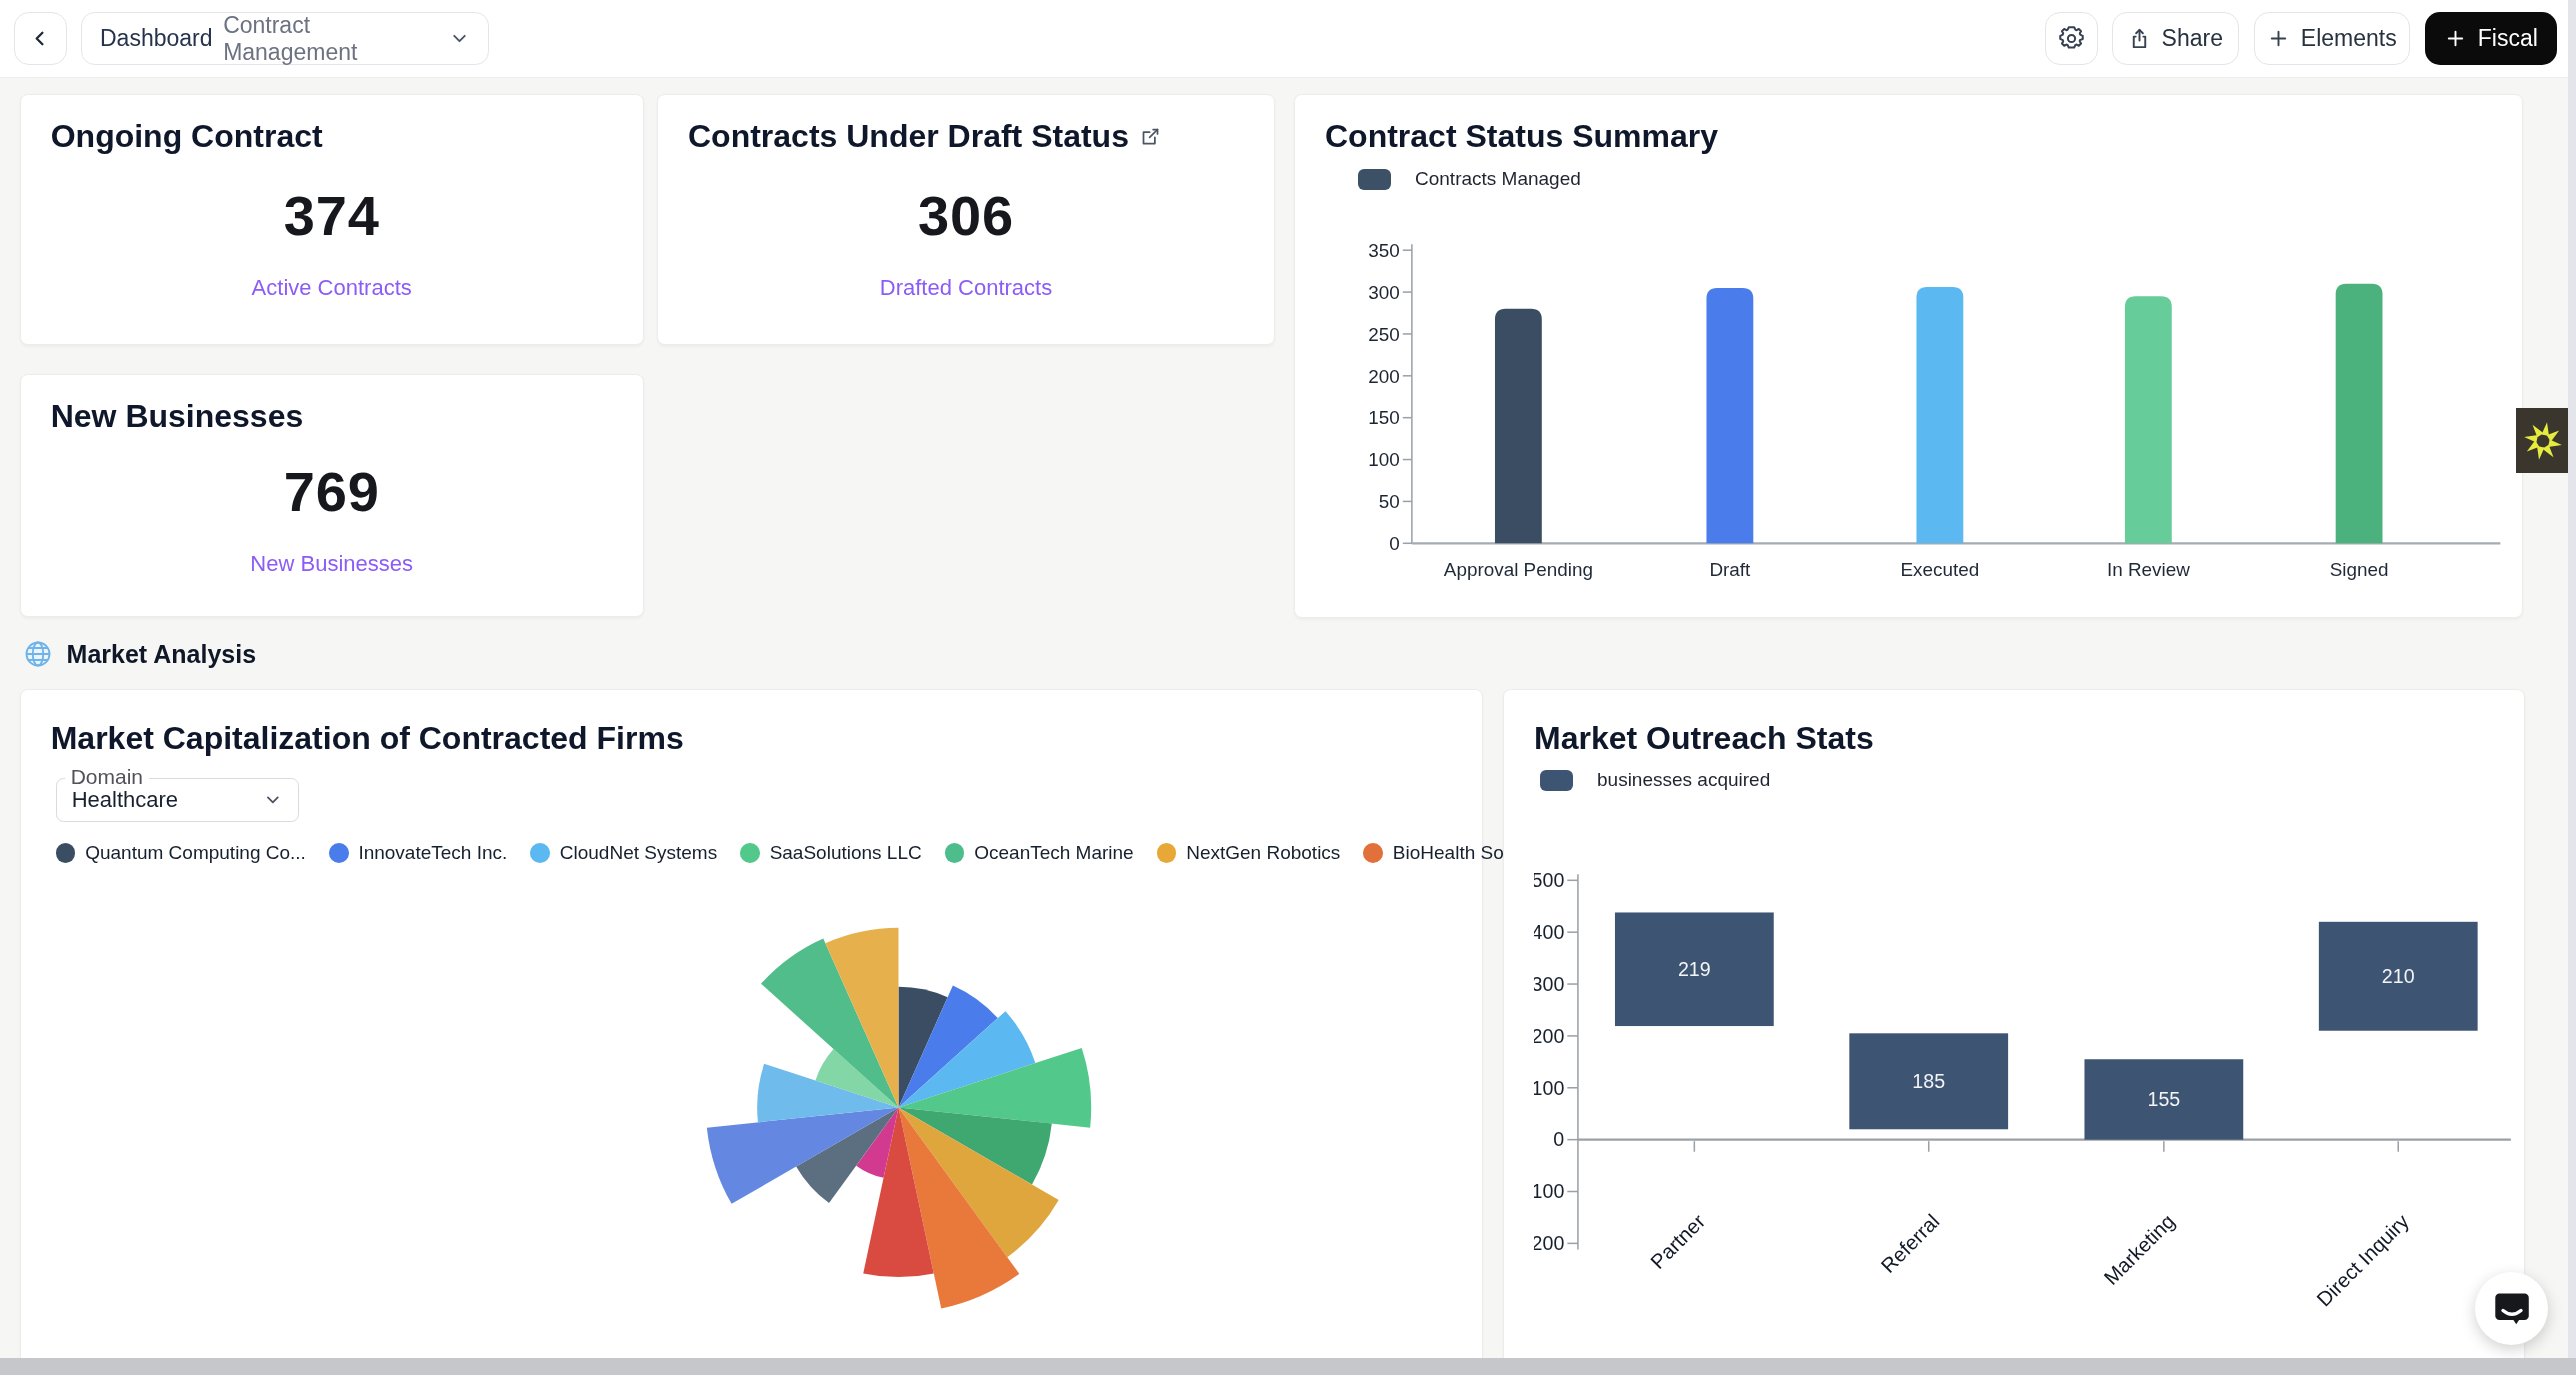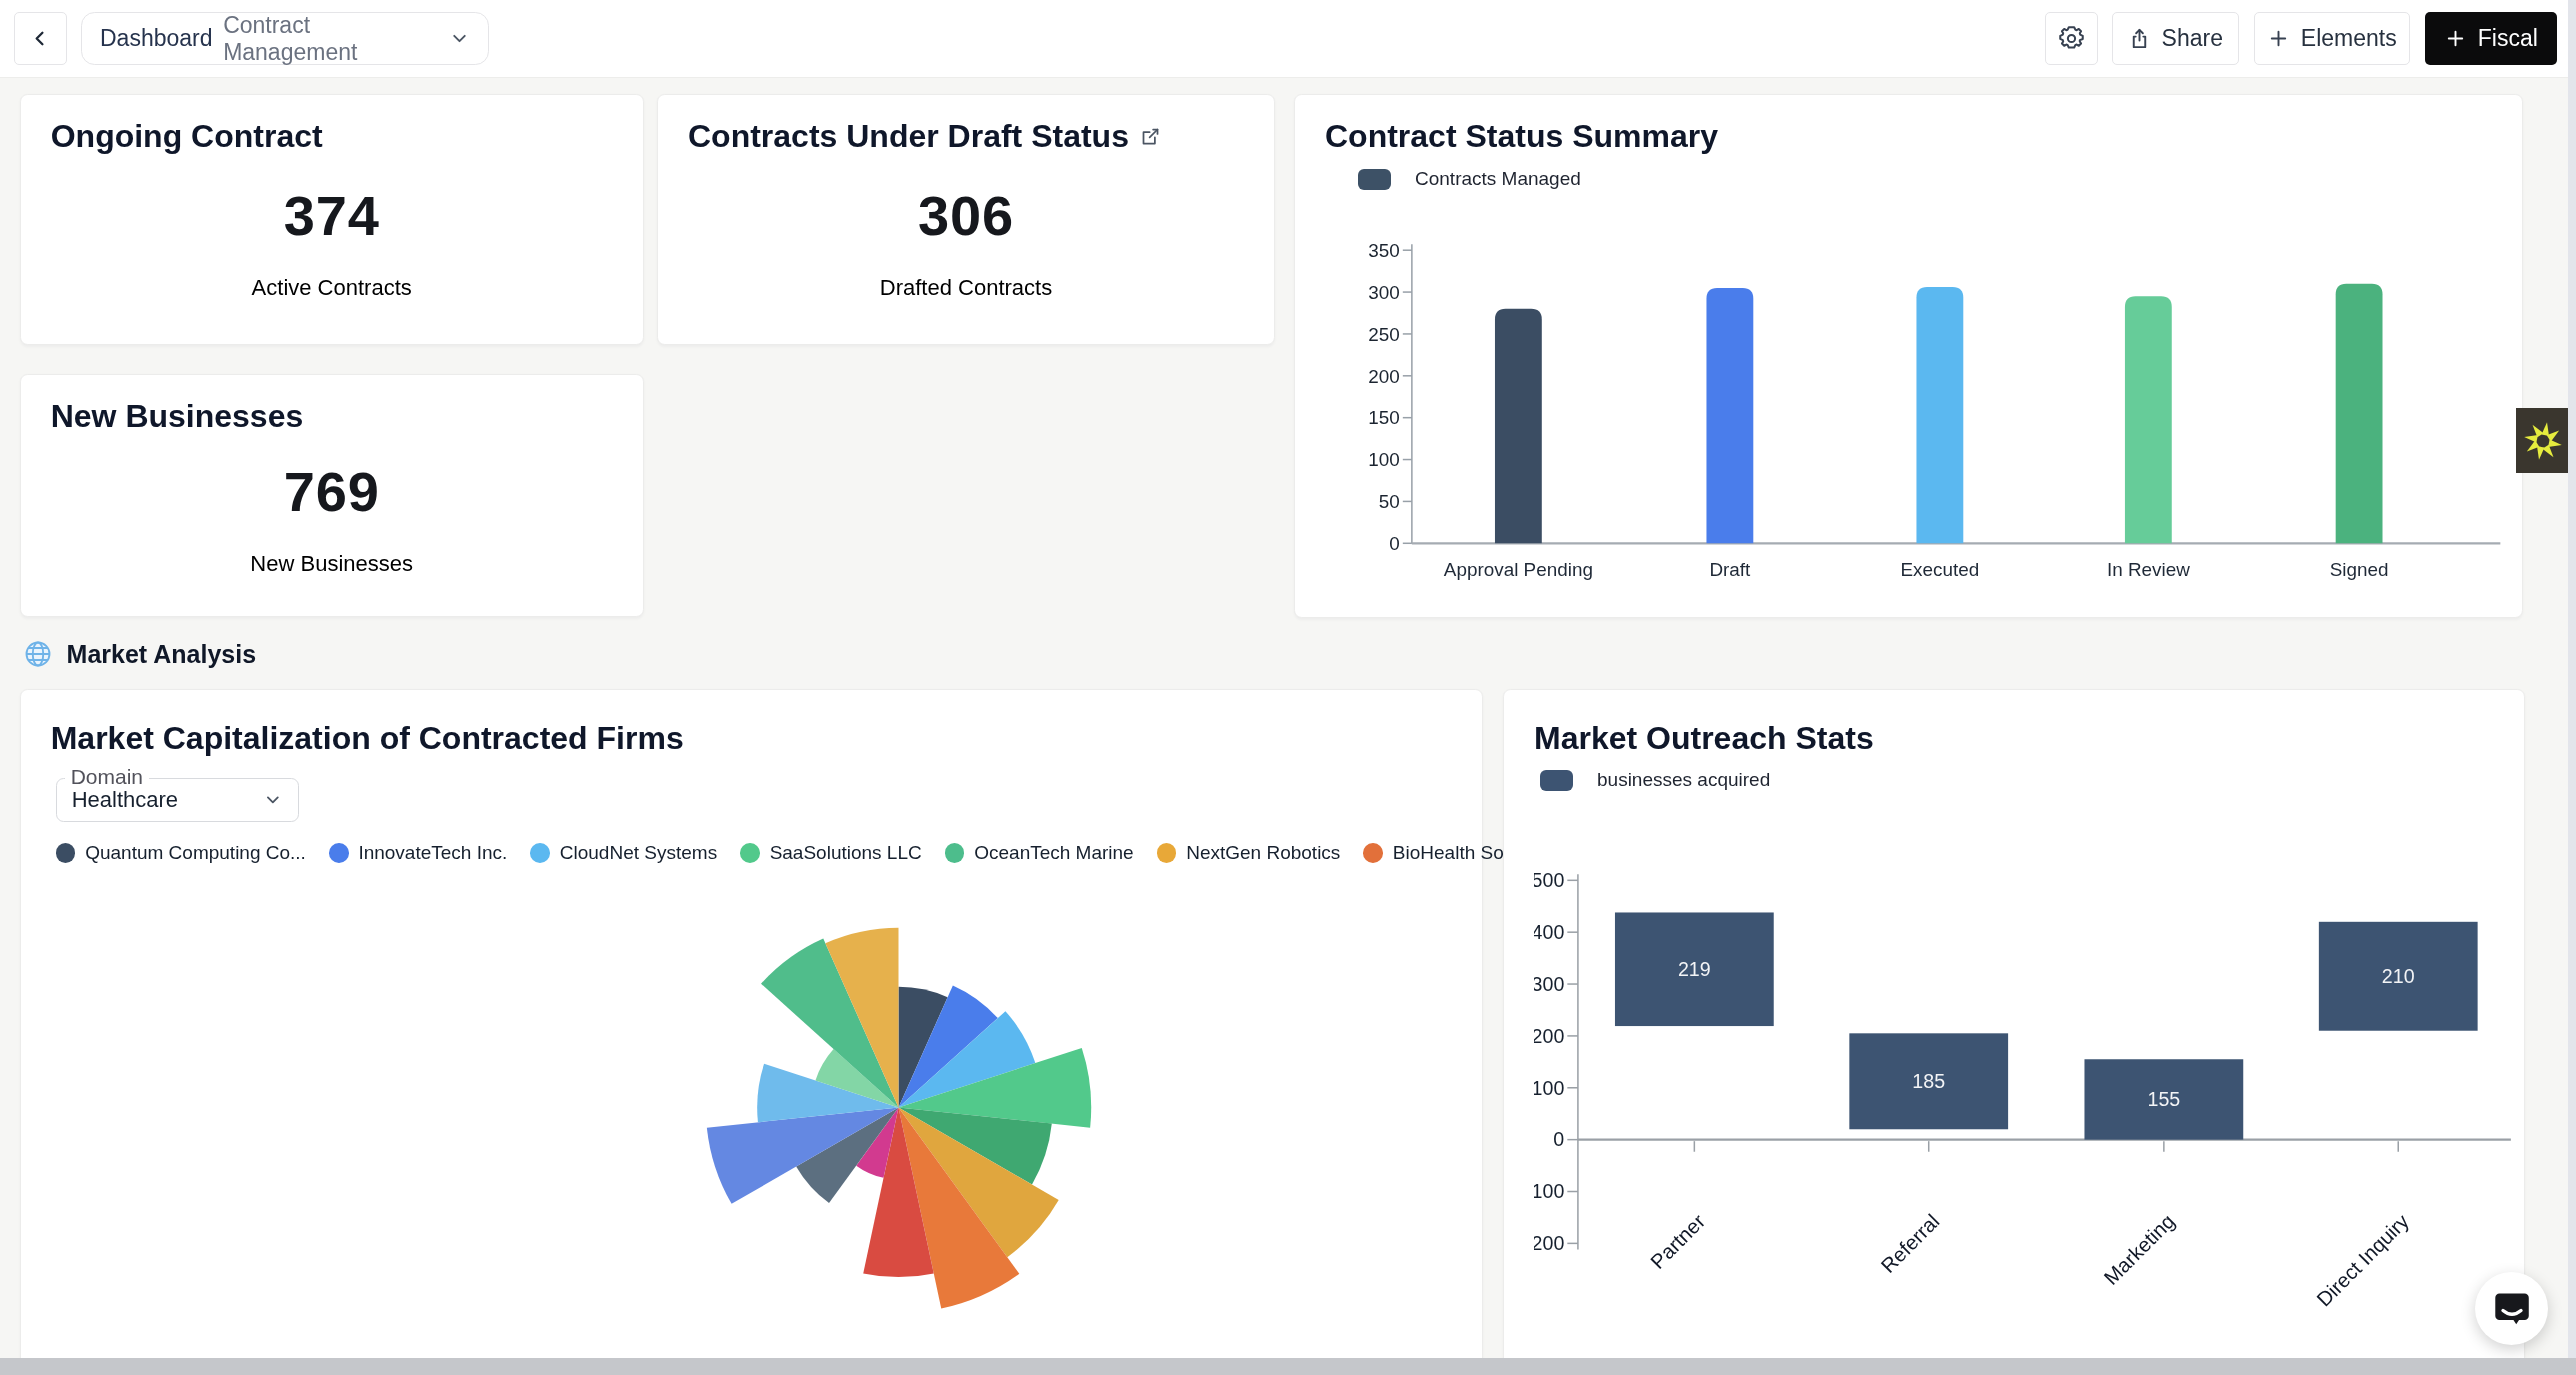--- a/index.html
+++ b/index.html
@@ -4,40 +4,40 @@
 <style>
   * { margin:0; padding:0; box-sizing:border-box; }
   html,body { width:2576px; height:1376px; overflow:hidden; background:#f6f6f4;
     font-family:"Liberation Sans", sans-serif; color:#111827; }
   .stage { position:relative; width:2576px; height:1376px; }
 
   
   .topbar { position:absolute; left:0; top:0; width:2576px; height:78px;
     background:#ffffff; border-bottom:0.8px solid #ededeb; }
   .tb-btn { position:absolute; top:12px; height:53px; background:#fff;
-    border:1.5px solid #e5e5e8; border-radius:5px; display:flex; align-items:center;
+    border:1.5px solid #e5e5e8; border-radius:15px; display:flex; align-items:center;
     justify-content:center; gap:10.6px; font-size:23px; color:#27313f; cursor:pointer; }
   .tb-select { position:absolute; top:12px; height:53px; border:1.5px solid #e5e5e8;
     border-radius:13.6px; background:#fff; display:flex; align-items:center;
     padding:0 18px; gap:10.6px; font-size:23px; cursor:pointer; }
   .tb-select .lbl { font-weight:400; color:#26334d; }
   .tb-select .val { color:#6b7280; }
   .tb-select .caret { margin-left:auto; display:flex; }
   .metric { background:#0b0b0c !important; color:#fff !important; border:none !important; }
   .icon { display:inline-flex; align-items:center; justify-content:center; }
 
   
   .card { position:absolute; background:#fff; border:0.8px solid #ececeb;
     border-radius:7.6px; box-shadow:0 1.5px 3px rgba(15,23,42,.04); }
   .card-title { position:absolute; left:30px; top:23px; font-size:32px;
     font-weight:700; color:#0f172a; display:flex; align-items:center; gap:10.6px; }
   .kpi-body { position:absolute; inset:45px 0 0 0; display:flex; flex-direction:column;
     align-items:center; justify-content:center; }
   .kpi-value { font-size:56px; font-weight:600; color:#16181d; letter-spacing:0.8px; }
-  .kpi-label { margin-top:27px; font-size:22px; color:#000000; }
+  .kpi-label { margin-top:27px; font-size:22px; color:#8b5cf6; }
 
   .legend-chip { width:33px; height:21px; border-radius:6px; background:#3d5166;
     display:inline-block; }
   .chart-legend { position:absolute; left:63px; top:73px; display:flex;
     align-items:center; gap:24px; font-size:19px; color:#1f2430; }
 
   
   .section-head { position:absolute; left:23px; top:639px; display:flex;
     align-items:center; gap:13.6px; font-size:25px; font-weight:600; color:#101828; }
 

